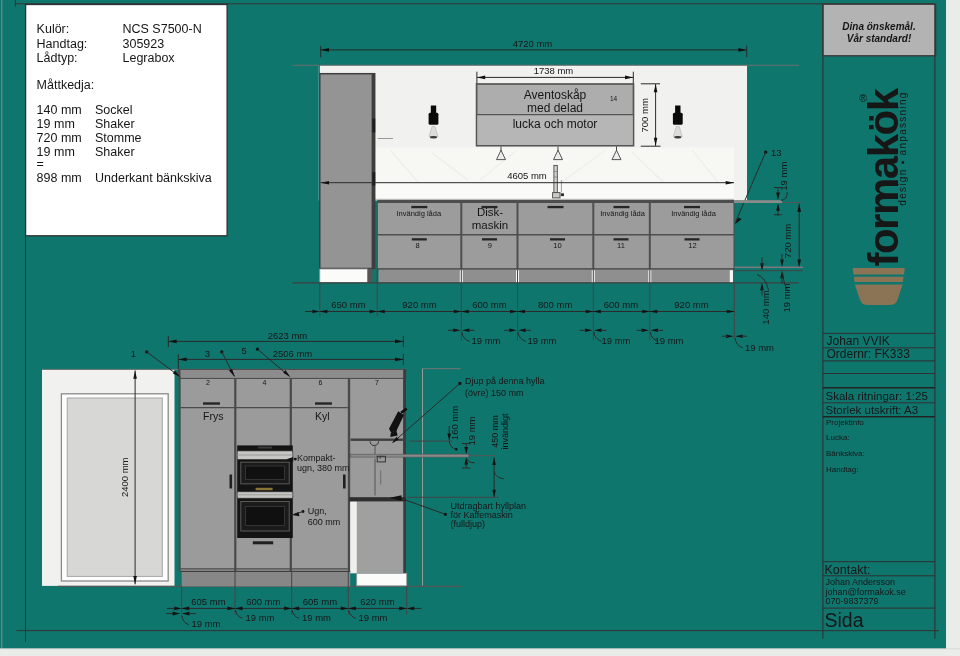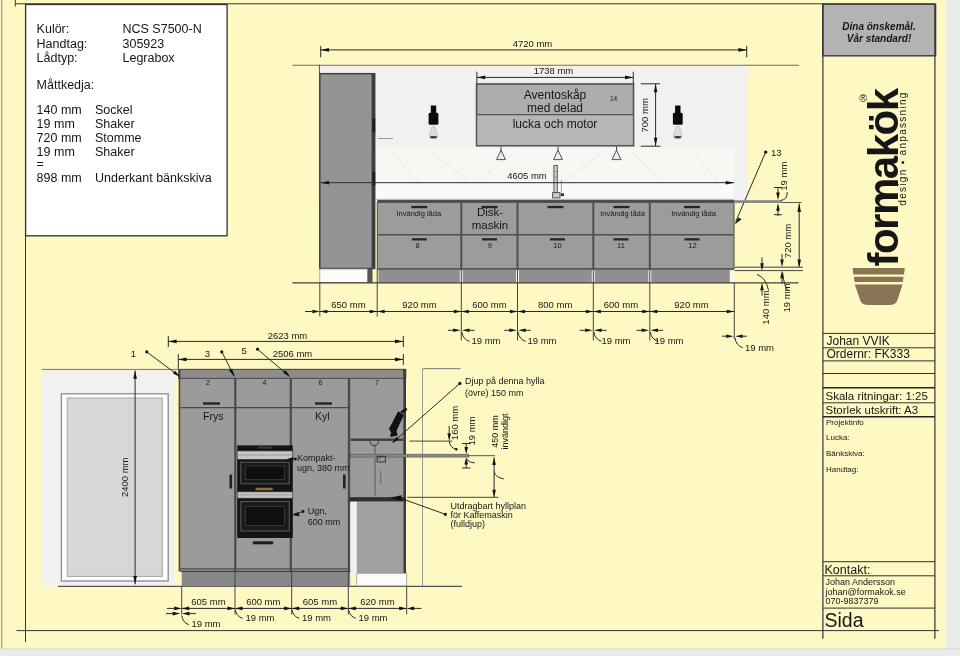--- a/index.html
+++ b/index.html
@@ -1,16 +1,16 @@
 <!DOCTYPE html>
 <html><head>
 <meta charset="utf-8">
 <style>
   html,body{margin:0;padding:0;background:#ffffff;}
-  #page{position:relative;width:960px;height:656px;background:#fef9c3;overflow:hidden;
+  #page{position:relative;width:960px;height:656px;background:#0f766e;overflow:hidden;
         font-family:"Liberation Sans", sans-serif;}
   svg{position:absolute;left:0;top:0;}
   text{font-family:"Liberation Sans", sans-serif;fill:#161616;}
 </style>
 </head>
 <body>
 <div id="page">
 <svg width="960" height="656" viewBox="0 0 960 656">
 
 <line x1="1.8" y1="0" x2="1.8" y2="653" stroke="#8a8a8a" stroke-width="1"></line>

